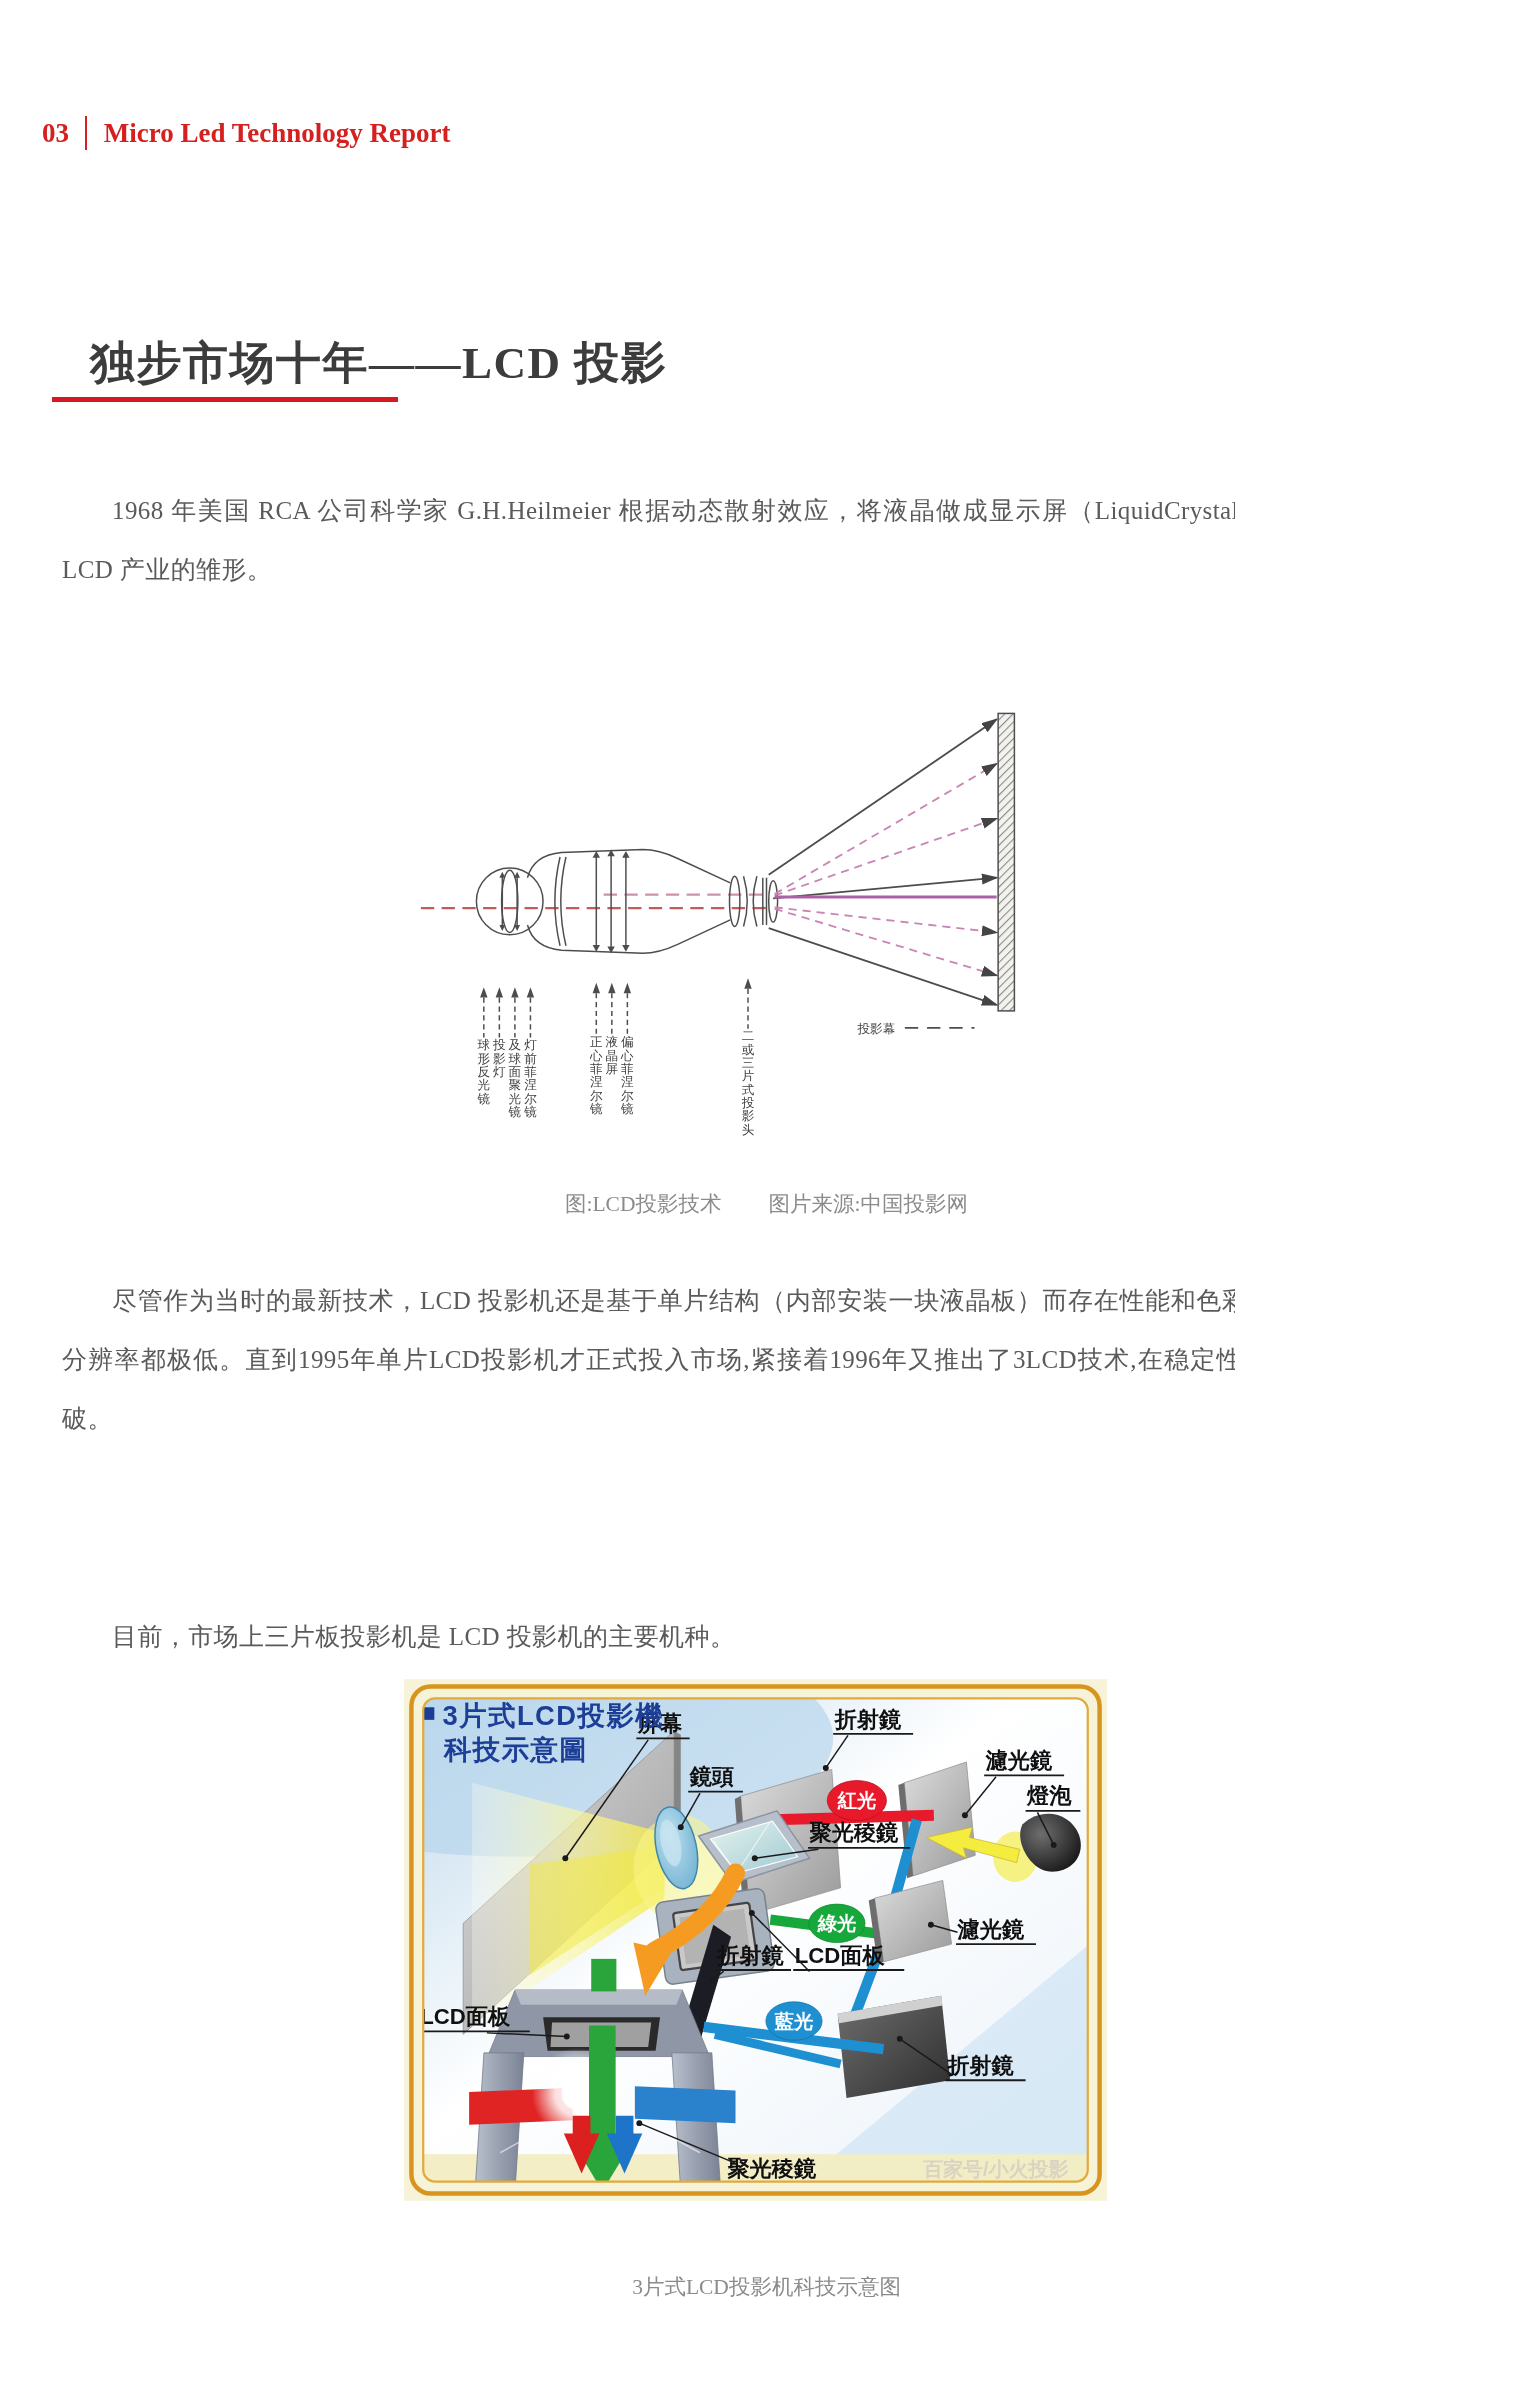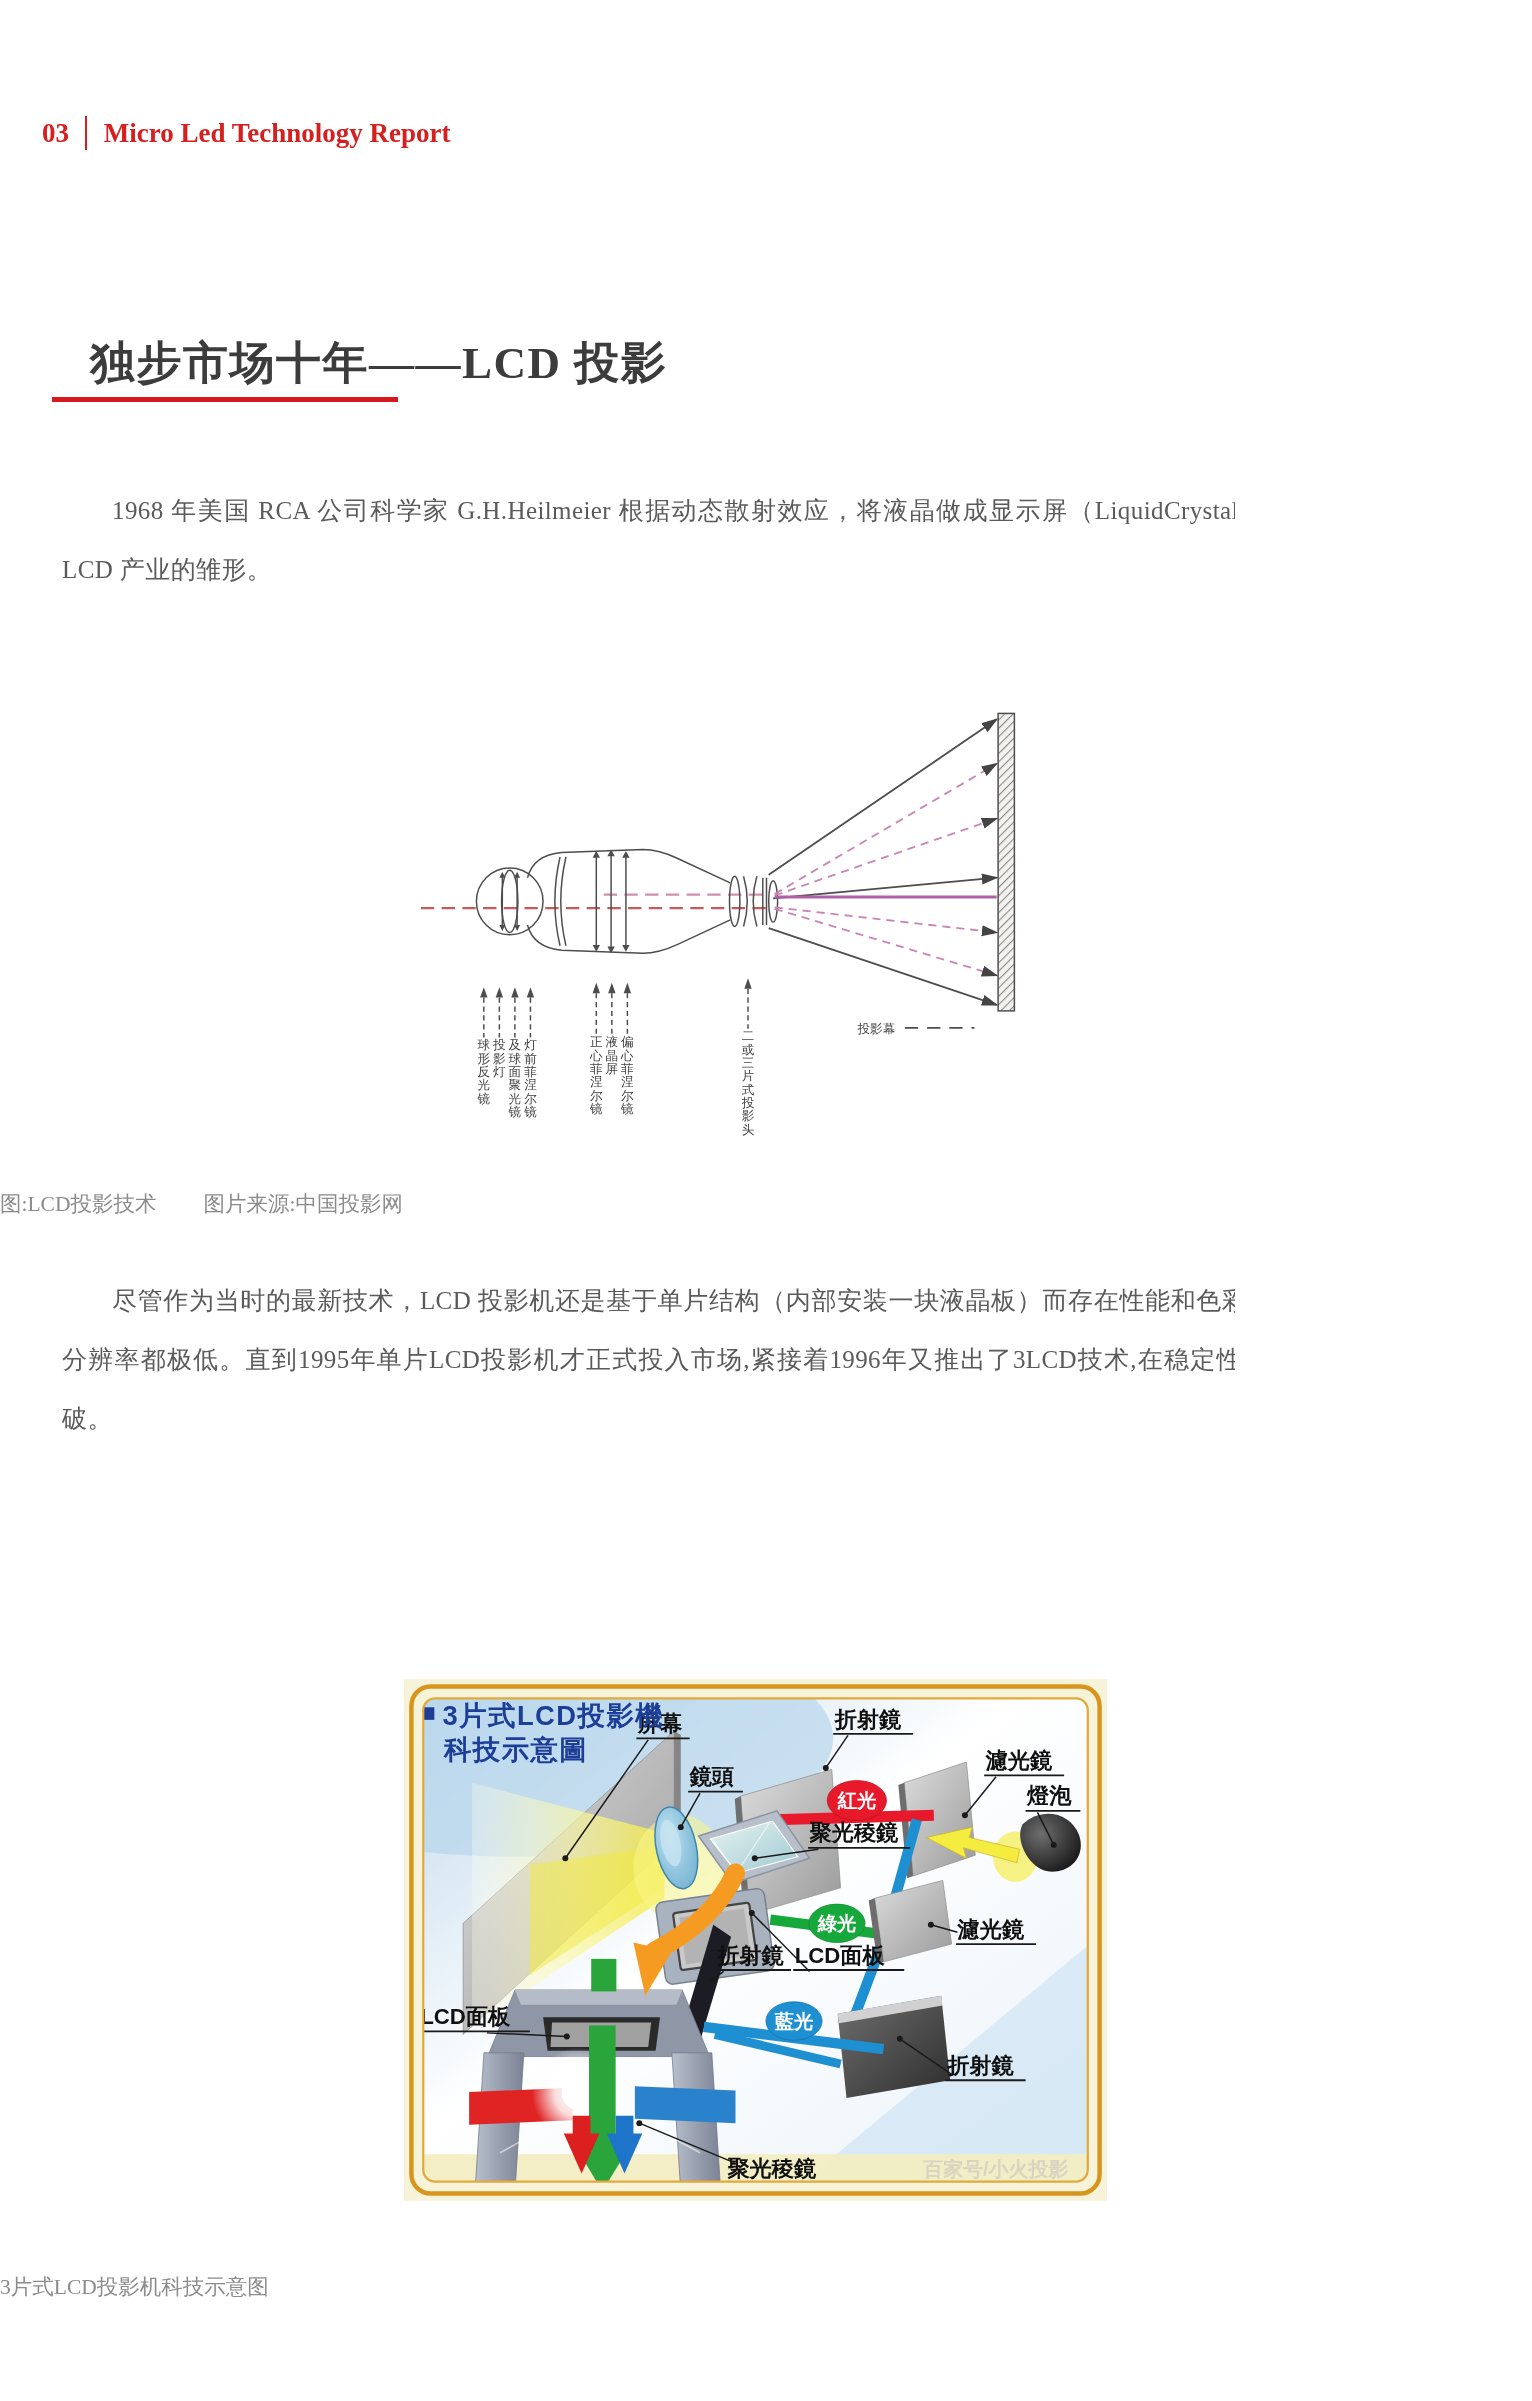--- a/index.html
+++ b/index.html
@@ -13,21 +13,21 @@
   .sec-title{position:absolute;left:90px;top:333px;font-size:45px;font-weight:bold;
              color:#3c3c3c;letter-spacing:1.5px;}
   .redline{position:absolute;left:52px;top:397px;width:346px;height:5.2px;background:#d6191f;}
   
   .para{position:absolute;left:46px;width:1442px;font-size:25px;line-height:59px;color:#5a5a5a;
         text-align:justify;text-indent:50px;letter-spacing:0.4px;margin:16px;}
   .p1{top:465px;} .p2{top:598px;} .p3{top:1255px;} .p4{top:1377px;} .p5{top:1591px;}
   
   .fig1{position:absolute;left:415px;top:700px;}
   .fig2{position:absolute;left:404px;top:1679px;}
-  .cap{position:absolute;left:0;width:1533px;text-align:left;color:#8b8b8b;font-size:21.5px;}
+  .cap{position:absolute;left:0;width:1533px;text-align:center;color:#8b8b8b;font-size:21.5px;}
   .cap1{top:1189px;} .cap2{top:2272px;}
   .cap .gap{display:inline-block;width:47px;}
   
   .f1label{font-size:17px;fill:#3f3f3f;font-family:"Liberation Serif","DejaVu Serif",serif;}
   .f1h{font-size:17px;fill:#3f3f3f;font-family:"Liberation Serif","DejaVu Serif",serif;}
   .f2label{font-size:30px;font-weight:bold;fill:#101010;
            font-family:"Liberation Sans","DejaVu Sans",sans-serif;}
   .f2badge{font-size:26px;font-weight:bold;fill:#ffffff;text-anchor:middle;
            font-family:"Liberation Sans","DejaVu Sans",sans-serif;}
   .f2title{font-size:37px;font-weight:bold;fill:#1d3e96;letter-spacing:2px;
@@ -155,20 +155,21 @@
 
     <text class="f1h" x="598" y="450">投影幕</text>
     <line x1="662" y1="443" x2="756" y2="443" stroke="#4d4d4d" stroke-width="2.5" stroke-dasharray="18 12"></line>
   </svg>
 
   <div class="cap cap1">
     <span>图:LCD投影技术</span><span class="gap"></span><span>图片来源:中国投影网</span>
   </div>
 
   <p class="para p3">尽管作为当时的最新技术，LCD 投影机还是基于单片结构（内部安装一块液晶板）而存在性能和色彩方面的缺憾，开口率和分辨率都极低。直到1995年单片LCD投影机才正式投入市场,紧接着1996年又推出了3LCD技术,在稳定性和色彩表现方面有了突破。</p>
+  <p class="para p5">目前，市场上三片板投影机是 LCD 投影机的主要机种。</p>
 
   <svg class="fig2" viewBox="0 0 950 705" width="703" height="522" xmlns="http://www.w3.org/2000/svg">
     <defs>
       <linearGradient id="bgGrad" x1="0" y1="0" x2="1" y2="1">
         <stop offset="0" stop-color="#bfd9ec"></stop>
           <stop offset=".45" stop-color="#ffffff"></stop>
           <stop offset="1" stop-color="#eaf2f9"></stop>
       </linearGradient>
       <linearGradient id="panelGrad" x1="0" y1="0" x2="1" y2="1">
         <stop offset="0" stop-color="#dcdcdc"></stop>

